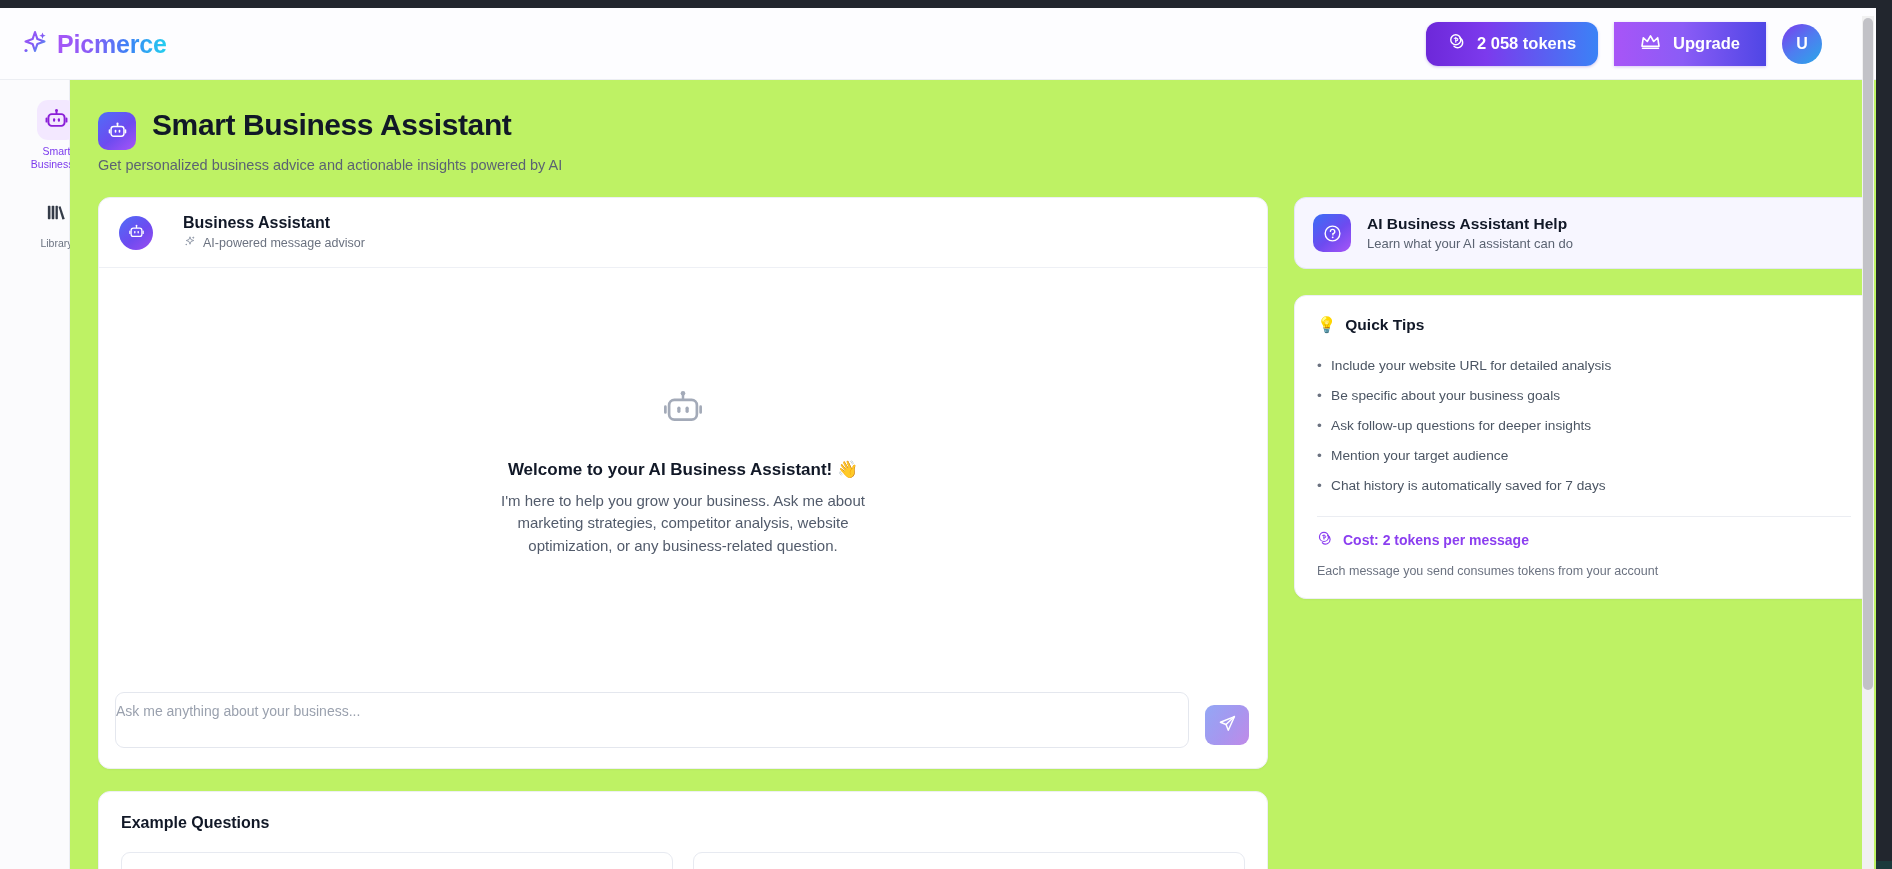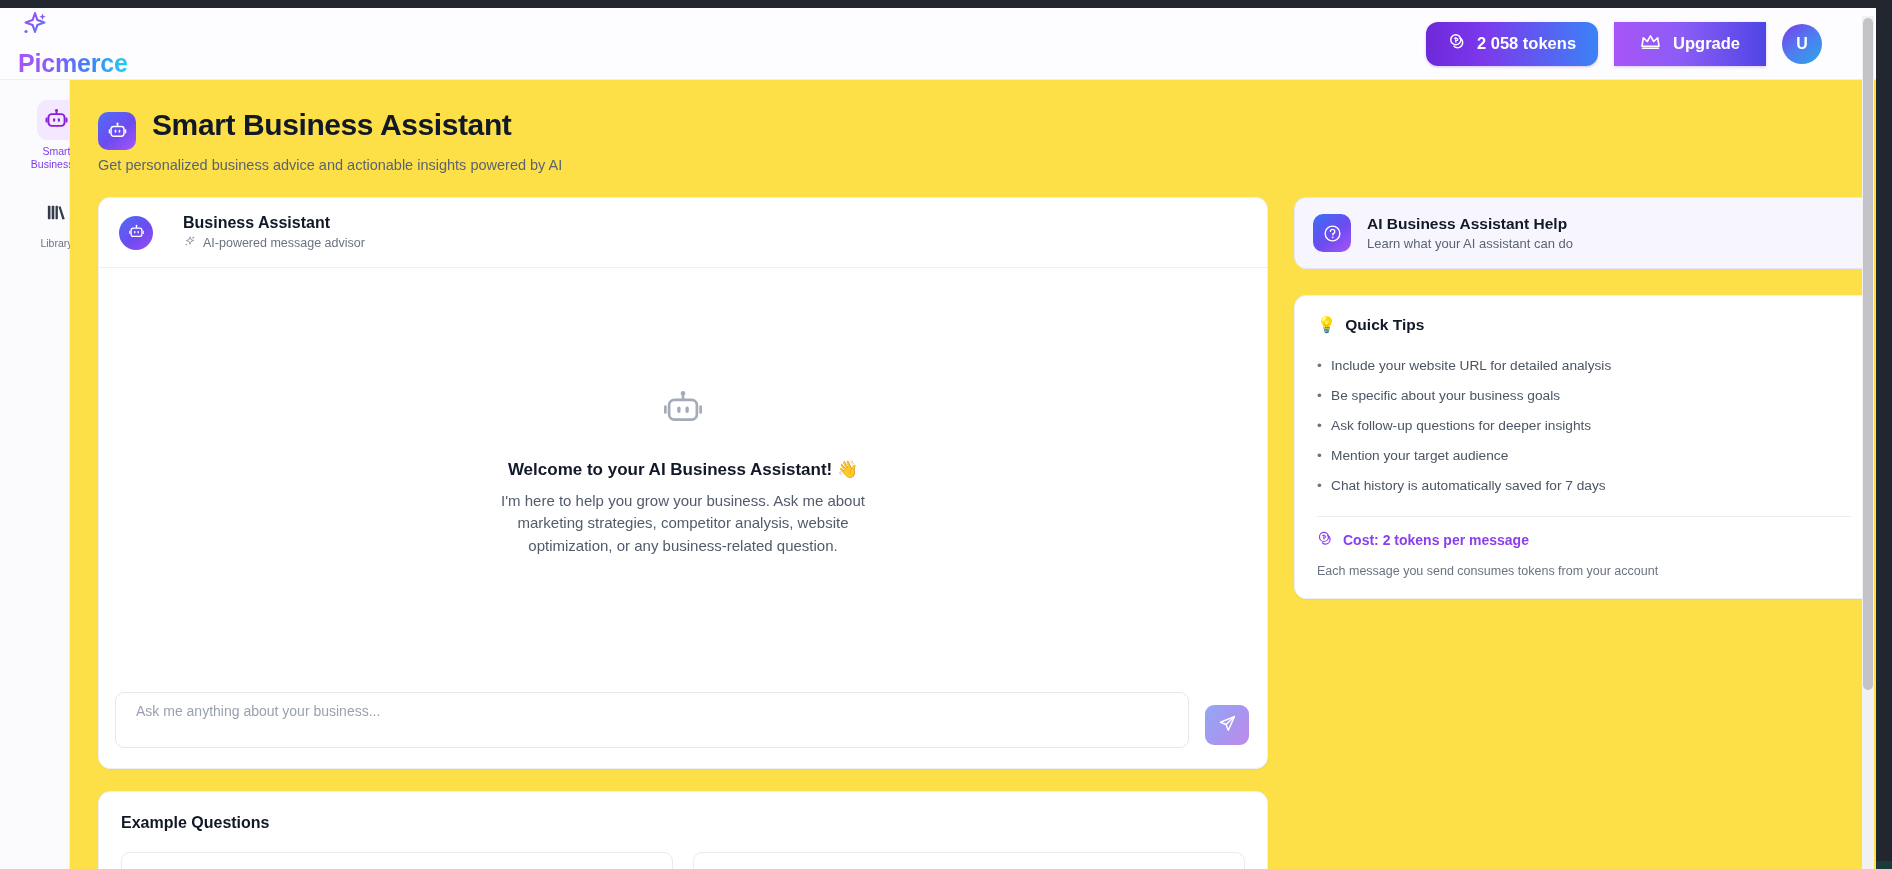--- a/index.html
+++ b/index.html
@@ -69,24 +69,23 @@
     height: 72px;
     background: #fdfdff;
     border-bottom: 1px solid #eceef3;
     display: flex;
     align-items: center;
     padding: 0 54px 0 12px;
   }
 
   .brand {
     display: flex;
-    align-items: flex-start;
+    align-items: flex-end;
     gap: 9px;
     padding-left: 6px;
-    flex-direction: column;
   }
   .brand-mark { width: 30px; height: 30px; display: block; }
   .brand-name {
     font-size: 25px;
     font-weight: bold;
     letter-spacing: -0.2px;
     background: linear-gradient(95deg, #a855f7 0%, #8b5cf6 30%, #3b82f6 65%, #22d3ee 100%);
     -webkit-background-clip: text;
     background-clip: text;
     color: transparent;
@@ -173,21 +172,21 @@
     color: #6b7280;
     max-width: 62px;
     word-break: break-word;
   }
   .side-item.active .side-label { color: #7c3aed; }
 
   
   .main {
     flex: 1;
     padding: 26px 36px 0 28px;
-    background: #fde047;
+    background: #bef264;
     overflow: hidden;
     position: relative;
   }
 
   .page-head {
     display: flex;
     align-items: flex-start;
     gap: 16px;
   }
   .page-head-icon {
@@ -277,21 +276,21 @@
     display: flex;
     align-items: flex-start;
     gap: 16px;
     padding: 16px 18px 20px 16px;
   }
   .chat-input {
     flex: 1;
     height: 56px;
     border: 1px solid #e4e7ee;
     border-radius: 9px;
-    padding: 10px 20px;
+    padding: 10px 0;
     font-family: "Liberation Sans", sans-serif;
     font-size: 14px;
     color: #111827;
     resize: none;
     outline: none;
     background: #fff;
   }
   .chat-input::placeholder { color: #9aa1ae; }
   .send-btn {
     width: 44px; height: 40px;

